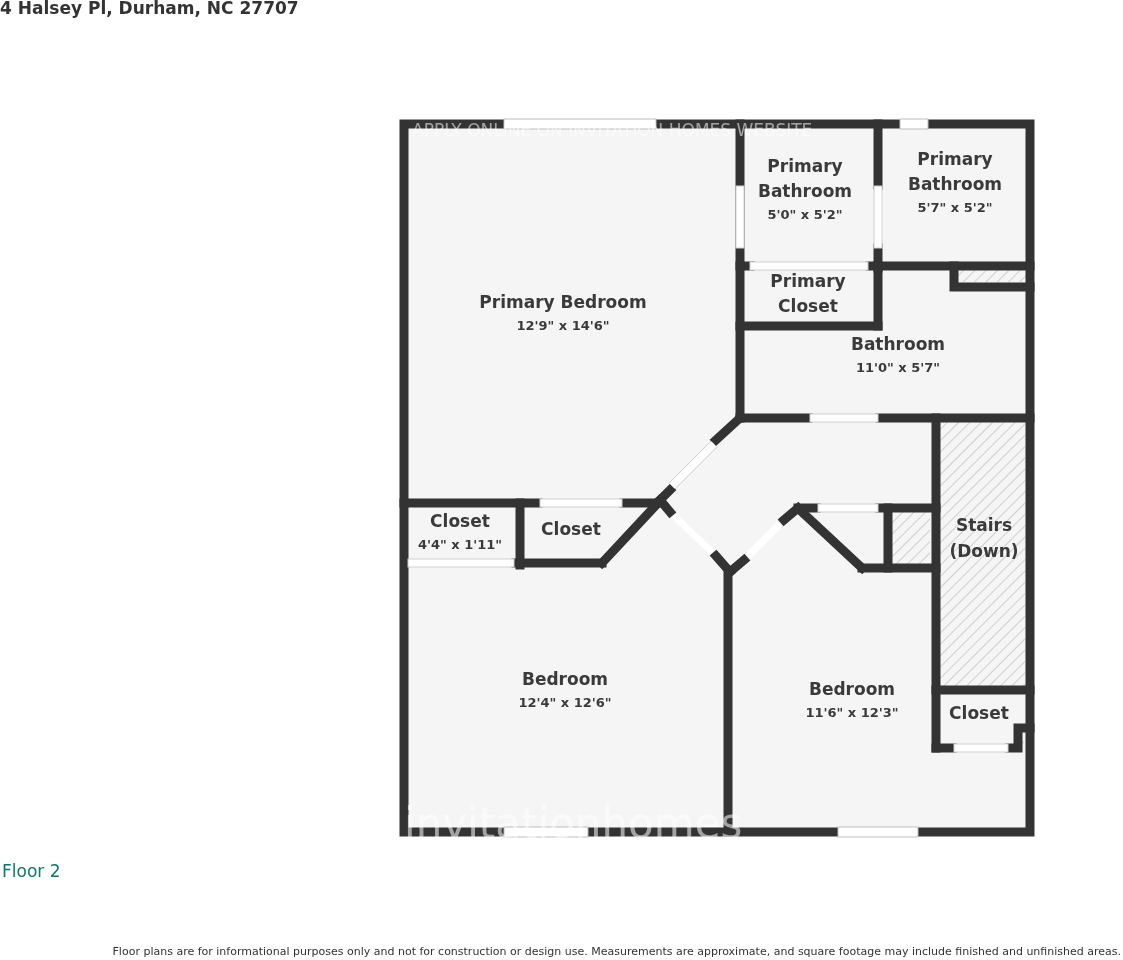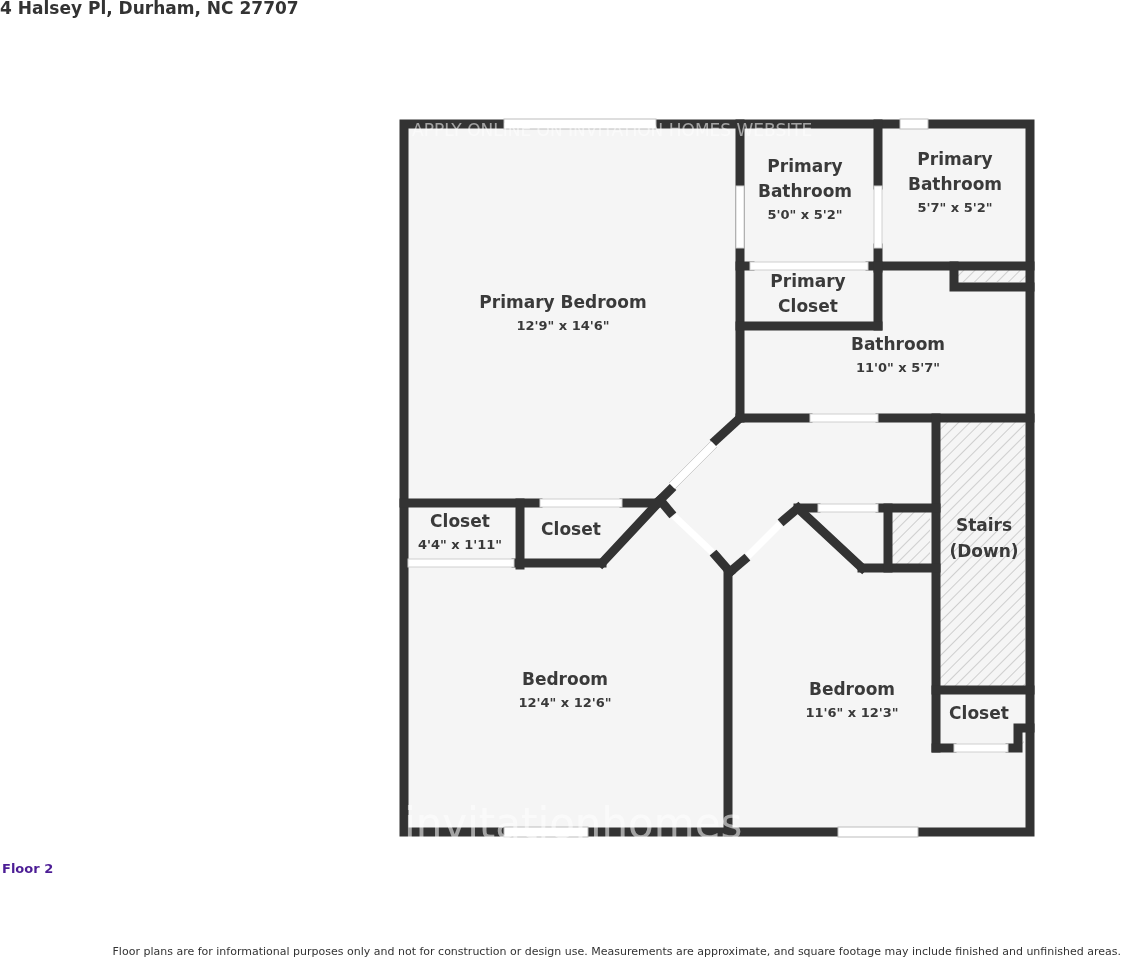--- a/index.html
+++ b/index.html
@@ -1,18 +1,18 @@
 <!DOCTYPE html>
 <html><head>
 <meta charset="utf-8">
 <style>
   html,body{margin:0;padding:0;background:#ffffff;}
   body{width:1123px;height:960px;position:relative;overflow:hidden;font-family:"DejaVu Sans","Liberation Sans",sans-serif;color:#333;}
   .address{position:absolute;left:0;top:-2px;font-size:17px;font-weight:bold;color:#333;}
-  .floor-label{position:absolute;left:2px;top:861px;font-size:13px;font-weight:bold;color:#4c1d95;}
+  .floor-label{position:absolute;left:2px;top:861px;font-size:17px;font-weight:normal;color:#0f766e;}
   .disclaimer{position:absolute;right:2px;top:945px;font-size:11px;color:#333;white-space:nowrap;}
   svg.plan{position:absolute;left:0;top:0;}
   .rname{font-family:"DejaVu Sans","Liberation Sans",sans-serif;font-size:17px;font-weight:bold;fill:#3a3a3a;text-anchor:middle;}
   .rdim{font-family:"DejaVu Sans","Liberation Sans",sans-serif;font-size:13px;font-weight:bold;fill:#3a3a3a;text-anchor:middle;}
   .wm{font-family:"DejaVu Sans","Liberation Sans",sans-serif;fill:#ffffff;opacity:0.55;}
 </style>
 </head>
 <body>
 
 <div class="address">4 Halsey Pl, Durham, NC 27707</div>

